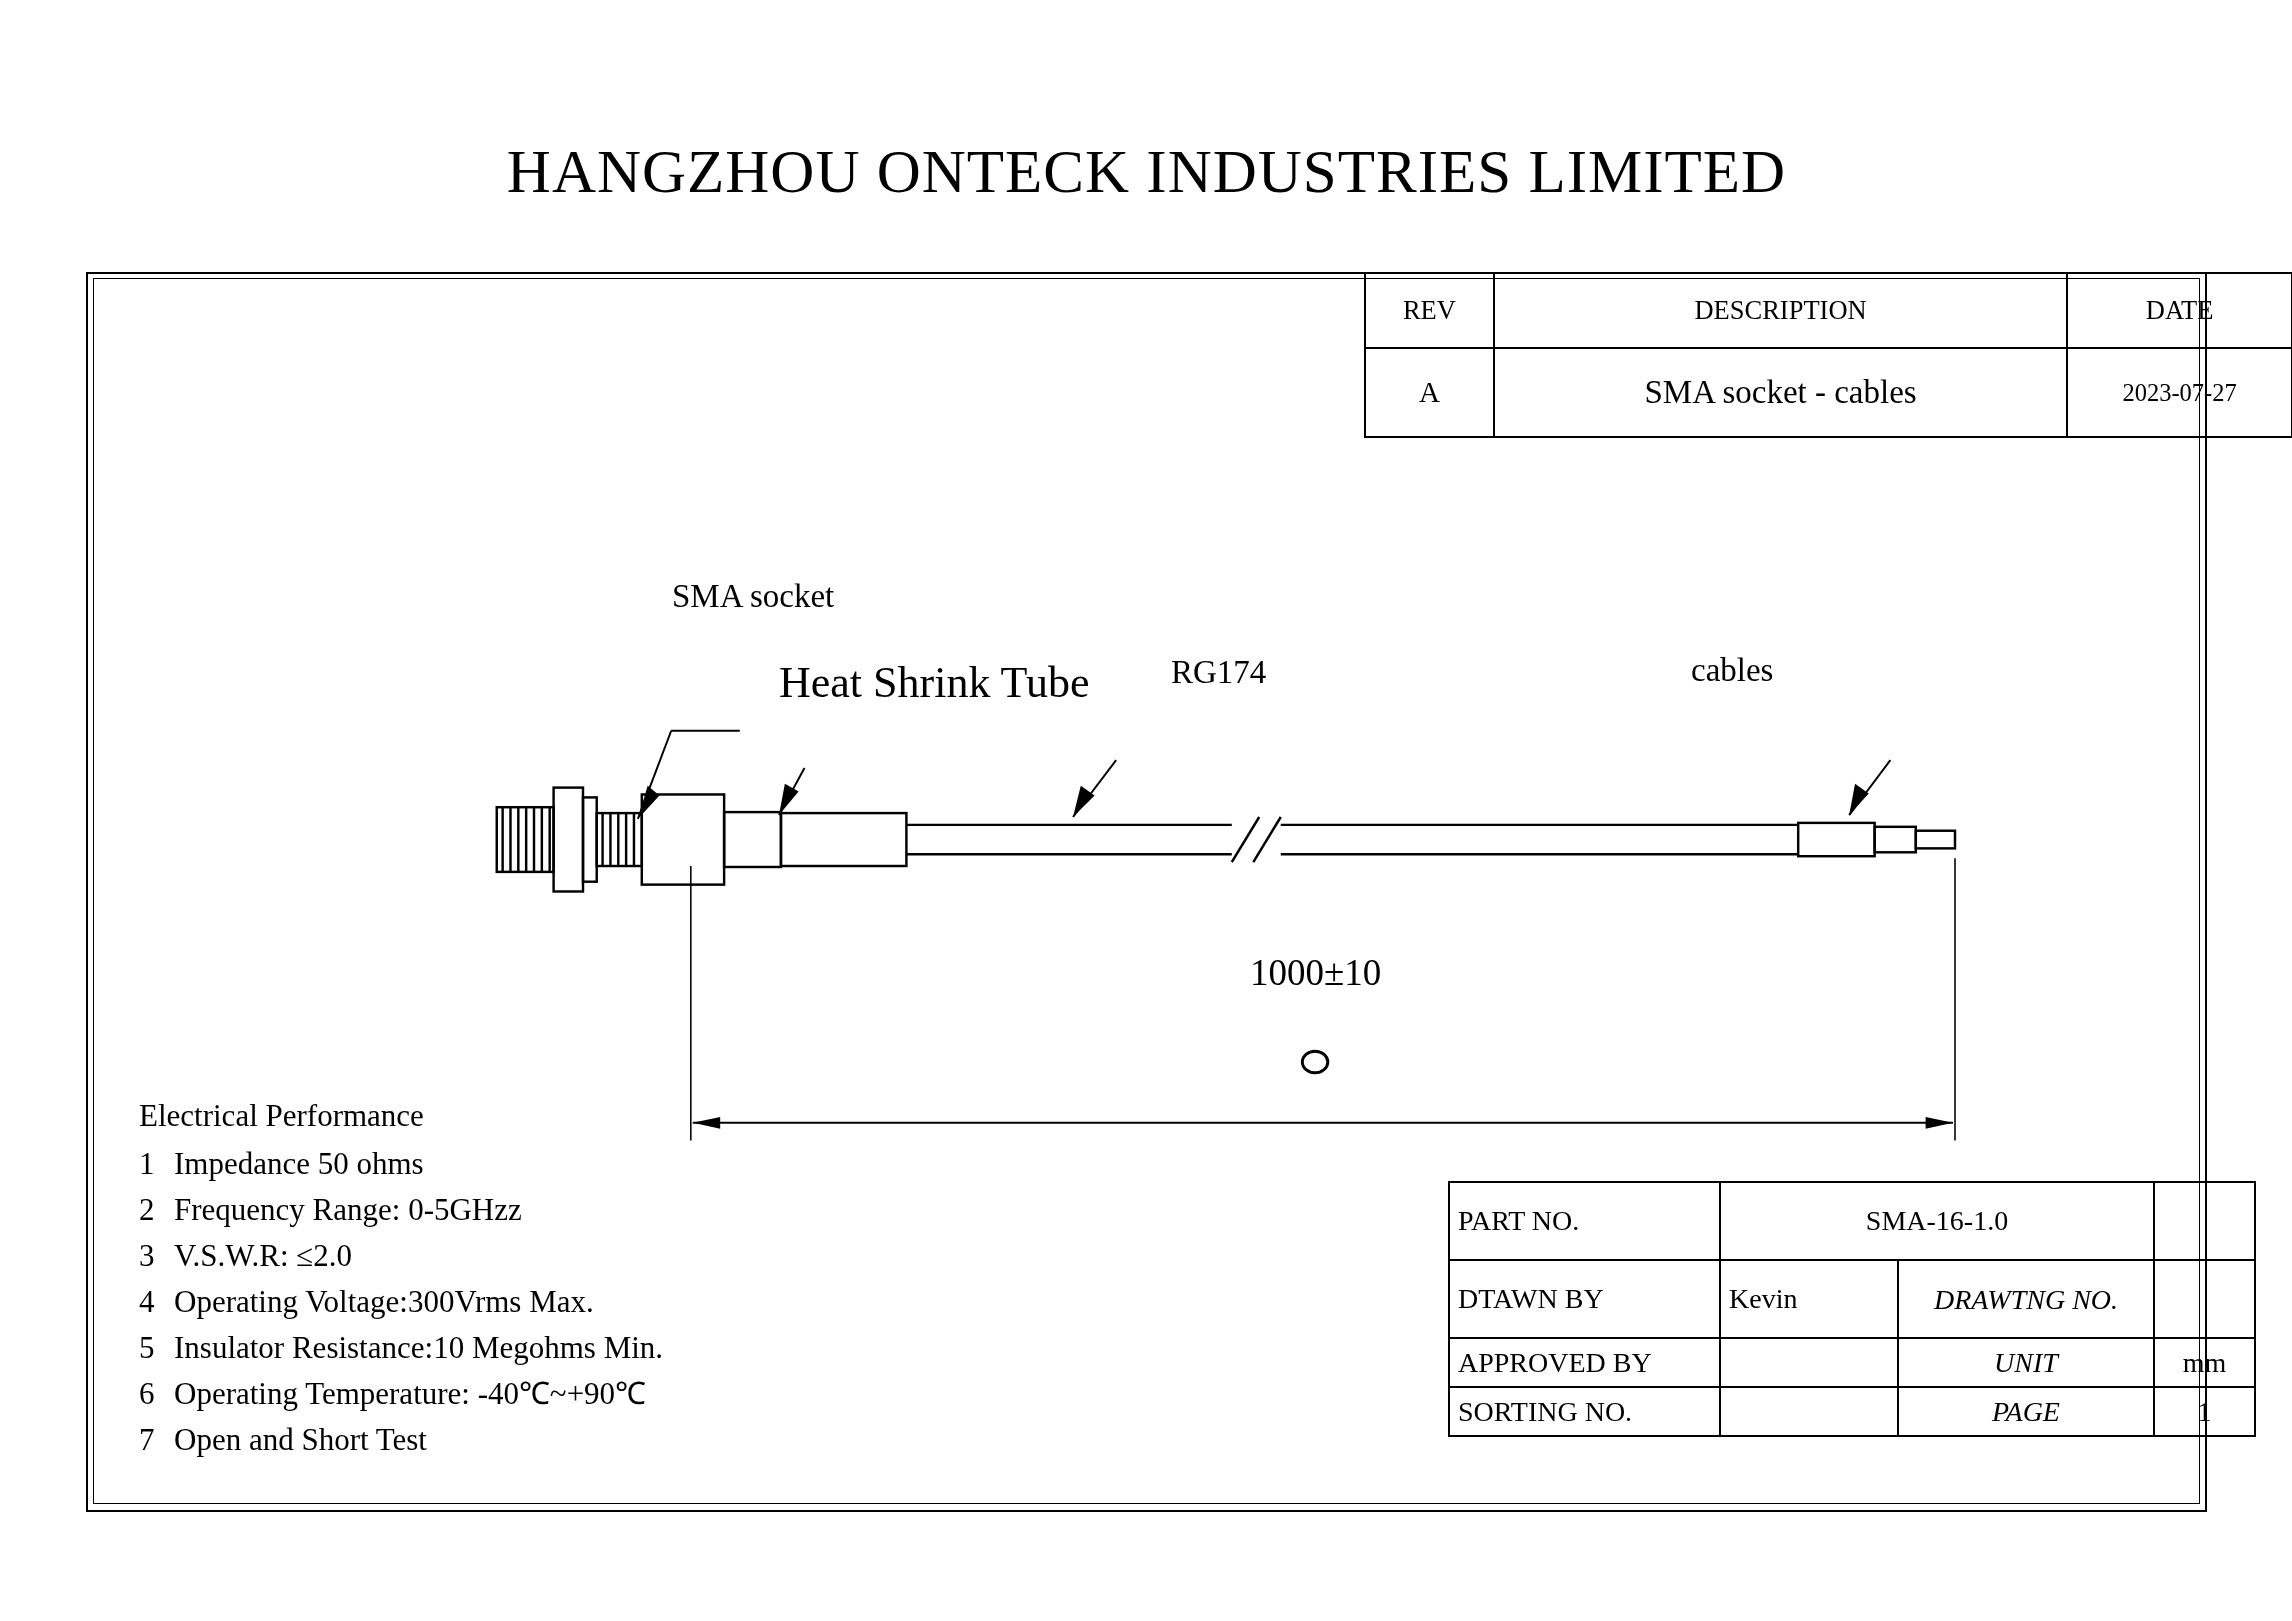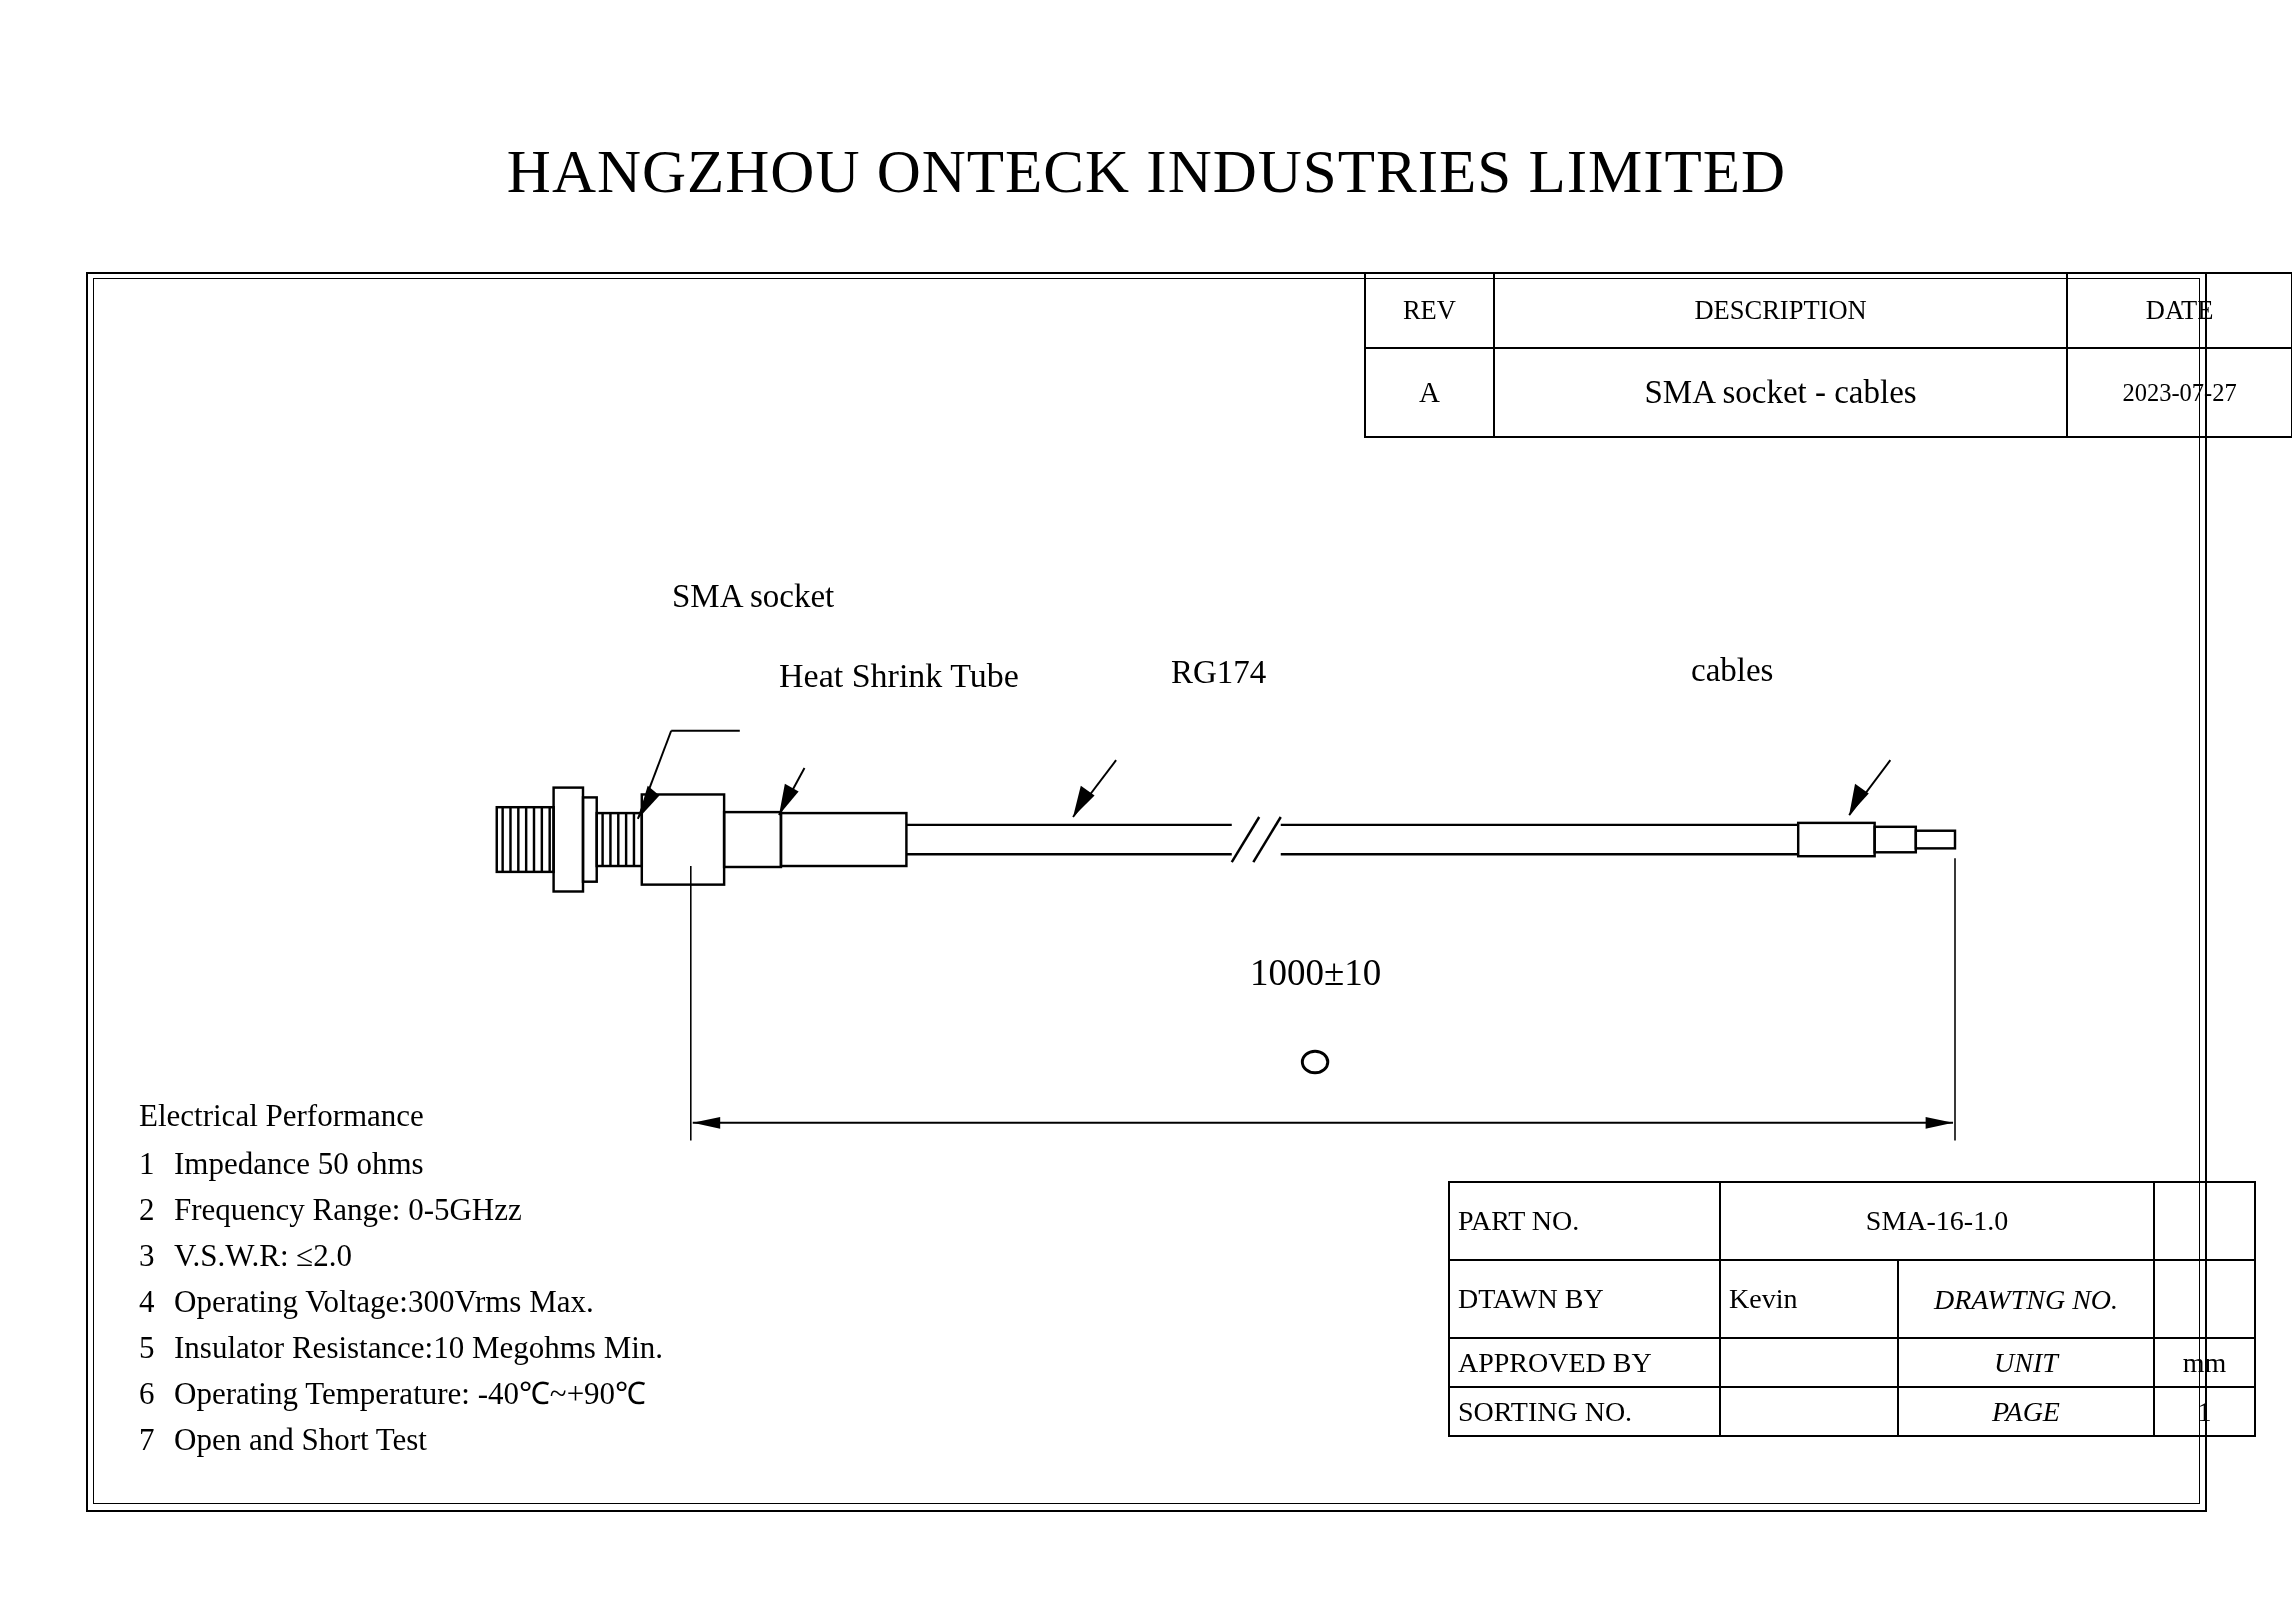--- a/index.html
+++ b/index.html
@@ -199,21 +199,21 @@
     <polygon points="1000,550 1008,518 1022,528" fill="#000" stroke="none"></polygon>
 
     <line x1="1792" y1="548" x2="1834" y2="492" stroke-width="2"></line>
     <polygon points="1792,548 1798,516 1812,526" fill="#000" stroke="none"></polygon>
   </g>
 
   <ellipse cx="1247" cy="800" rx="13" ry="11" fill="none" stroke="#000" stroke-width="3"></ellipse>
 </svg>
 
 <div style="position:absolute;left:647px;top:578px;font-size:33px;white-space:nowrap;margin-left:25px;">SMA socket</div>
-<div style="position:absolute;left:779px;top:657px;font-size:34px;white-space:nowrap;">Heat Shrink Tube</div>
+<div style="position:absolute;left:779px;top:657px;font-size:44px;white-space:nowrap;">Heat Shrink Tube</div>
 <div style="position:absolute;left:1171px;top:654px;font-size:33px;white-space:nowrap;">RG174</div>
 <div style="position:absolute;left:1691px;top:652px;font-size:33px;white-space:nowrap;">cables</div>
 <div style="position:absolute;left:1250px;top:951px;font-size:37px;white-space:nowrap;">1000±10</div>
 
 <div class="spec-block">
   <div class="spec-head">Electrical Performance</div>
   <div class="spec-row">
     <span class="spec-num">1</span><span>Impedance 50 ohms</span>
   </div>
   <div class="spec-row">

